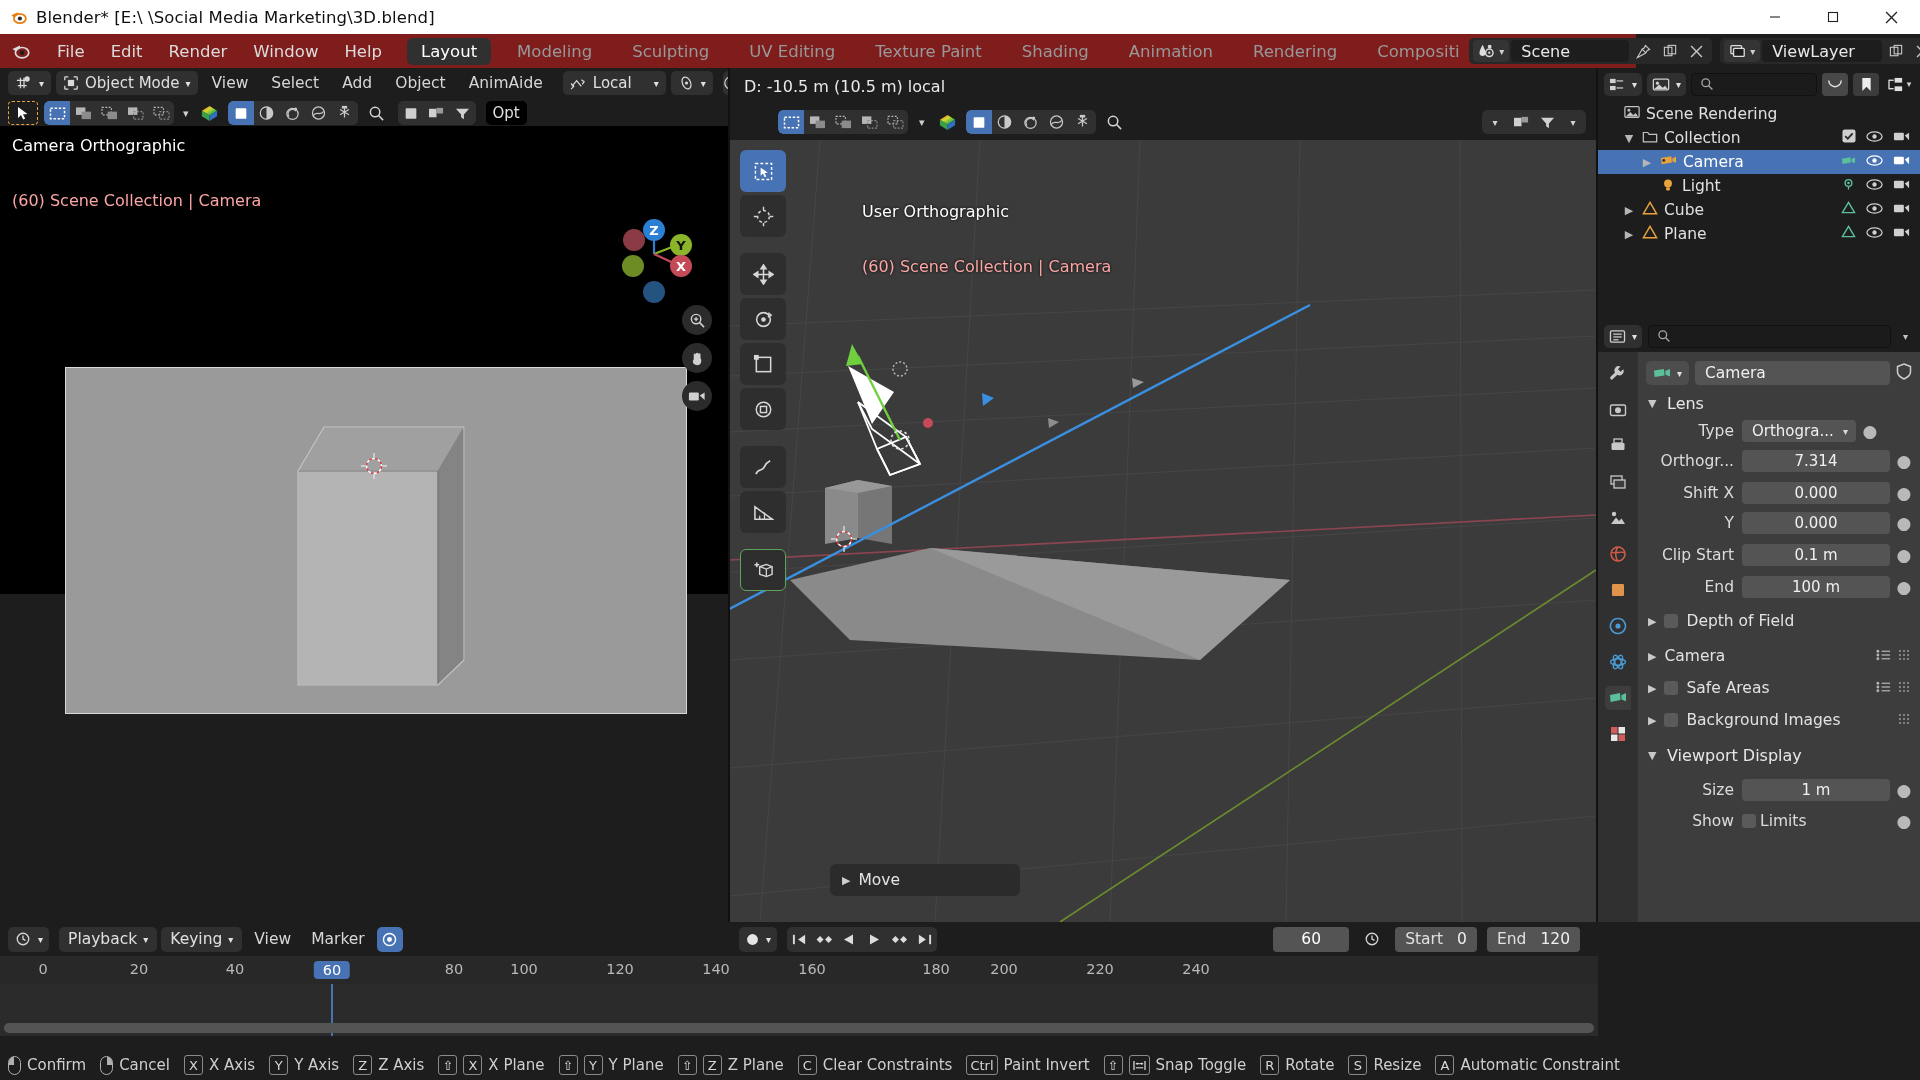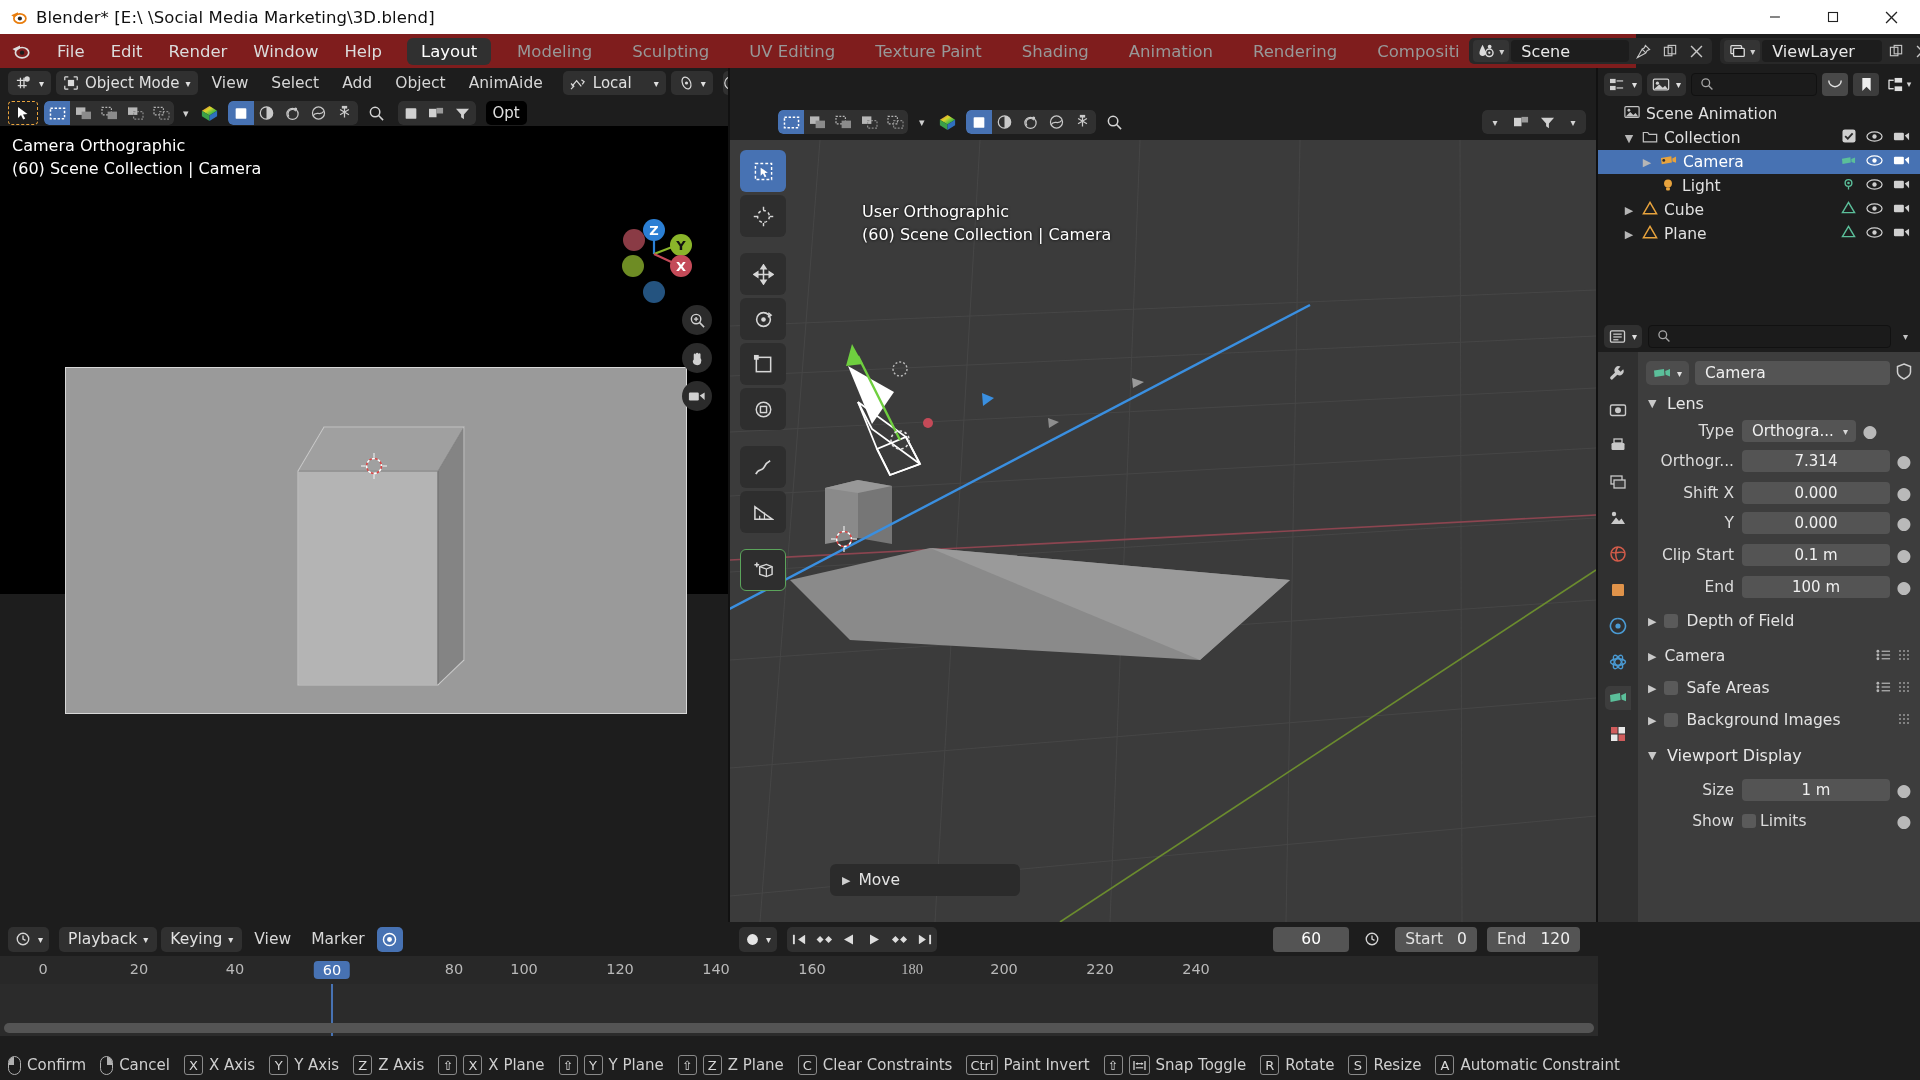--- a/index.html
+++ b/index.html
@@ -94,21 +94,21 @@
     background: #000000;
   }
   .cam-frame {
     position: absolute; left: 65px; top: 241px; width: 622px; height: 347px;
     background: #9a9a9a; border: 1px solid #d8d8d8;
   }
   .vp-overlay-text {
     position: absolute; left: 12px; top: 64px; font-size: 16px; color: #ffffff;
     text-shadow: 0 0 3px #000; line-height: 23px; pointer-events: none;
   }
-  .vp-overlay-text .l2 { color: #ffffff; }
+  .vp-overlay-text .l2 { color: #fca5a5; margin-top: 32px; }
 
   
   .gizmo { position: absolute; width: 92px; height: 92px; }
   .gz-ball {
     position:absolute; width: 22px; height: 22px; border-radius: 50%;
     display:flex; align-items:center; justify-content:center;
     font-size: 13px; font-weight: bold; color:#111;
   }
   .nav-btns { position:absolute; display:flex; flex-direction:column; gap: 8px; }
   .nav-btn {
@@ -643,20 +643,23 @@
             </svg>
         </div>
       </div>
     </div>
   </div>
 
   <div class="sep-v" style="position:absolute; left:728px; top:68px; width:2px; height:854px;"></div>
 
   <div class="vp-right">
 
+    <div class="vp-right-head">
+      <span>D: -10.5 m (10.5 m) local</span>
+    </div>
 
     <div class="vp-right-toolbar">
       <span class="grp">
         <span class="icobtn on">
           <svg width="17" height="15" viewBox="0 0 18 16">
               <rect x="1.5" y="2.5" width="15" height="11" fill="none" stroke="#fff" stroke-width="1.6" stroke-dasharray="2.6 1.8"></rect>
             </svg>
         </span>
         <span class="icobtn">
           <svg width="17" height="15" viewBox="0 0 18 16">
@@ -965,21 +968,21 @@
 
       <div class="otl-row">
         <span class="tri"></span>
         <span>
           <svg width="16" height="16" viewBox="0 0 18 18">
               <rect x="1" y="3" width="16" height="12" rx="1.3" fill="none" stroke="#c2c2c2" stroke-width="1.4"></rect>
               <circle cx="5.5" cy="7" r="1.6" fill="#c2c2c2"></circle>
               <path d="M2 14 L7 9 L10.5 12.5 L13 10.2 L16 14 Z" fill="#c2c2c2"></path>
             </svg>
         </span>
-        <span class="rname">Scene Animation</span>
+        <span class="rname">Scene Rendering</span>
       </div>
 
       <div class="otl-row" style="padding-left:24px;">
         <span class="tri">▼</span>
         <span>
           <svg width="16" height="15" viewBox="0 0 18 16">
               <path d="M1.5 3.5 L6.5 3.5 L8 5.5 L16.5 5.5 L16.5 14 L1.5 14 Z" fill="none" stroke="#c2c2c2" stroke-width="1.4"></path>
             </svg>
         </span>
         <span class="rname">Collection</span>
@@ -1490,21 +1493,21 @@
 
     <div class="tl-scale">
       <span class="tick" style="left:43px;">0</span>
       <span class="tick" style="left:139px;">20</span>
       <span class="tick" style="left:235px;">40</span>
       <span class="tick" style="left:428px;margin-left:26px;">80</span>
       <span class="tick" style="left:524px;">100</span>
       <span class="tick" style="left:620px;">120</span>
       <span class="tick" style="left:716px;">140</span>
       <span class="tick" style="left:812px;">160</span>
-      <span class="tick" style="left:912px;font-family:Liberation Serif, serif;">180</span>
+      <span class="tick" style="left:936px;">180</span>
       <span class="tick" style="left:1004px;">200</span>
       <span class="tick" style="left:1100px;">220</span>
       <span class="tick" style="left:1196px;">240</span>
       <span class="playhead-badge" style="left:332px;">60</span>
     </div>
 
     <div class="tl-body">
       <div class="playhead" style="left:331px;"></div>
       <div class="tl-scrollbar"></div>
     </div>

